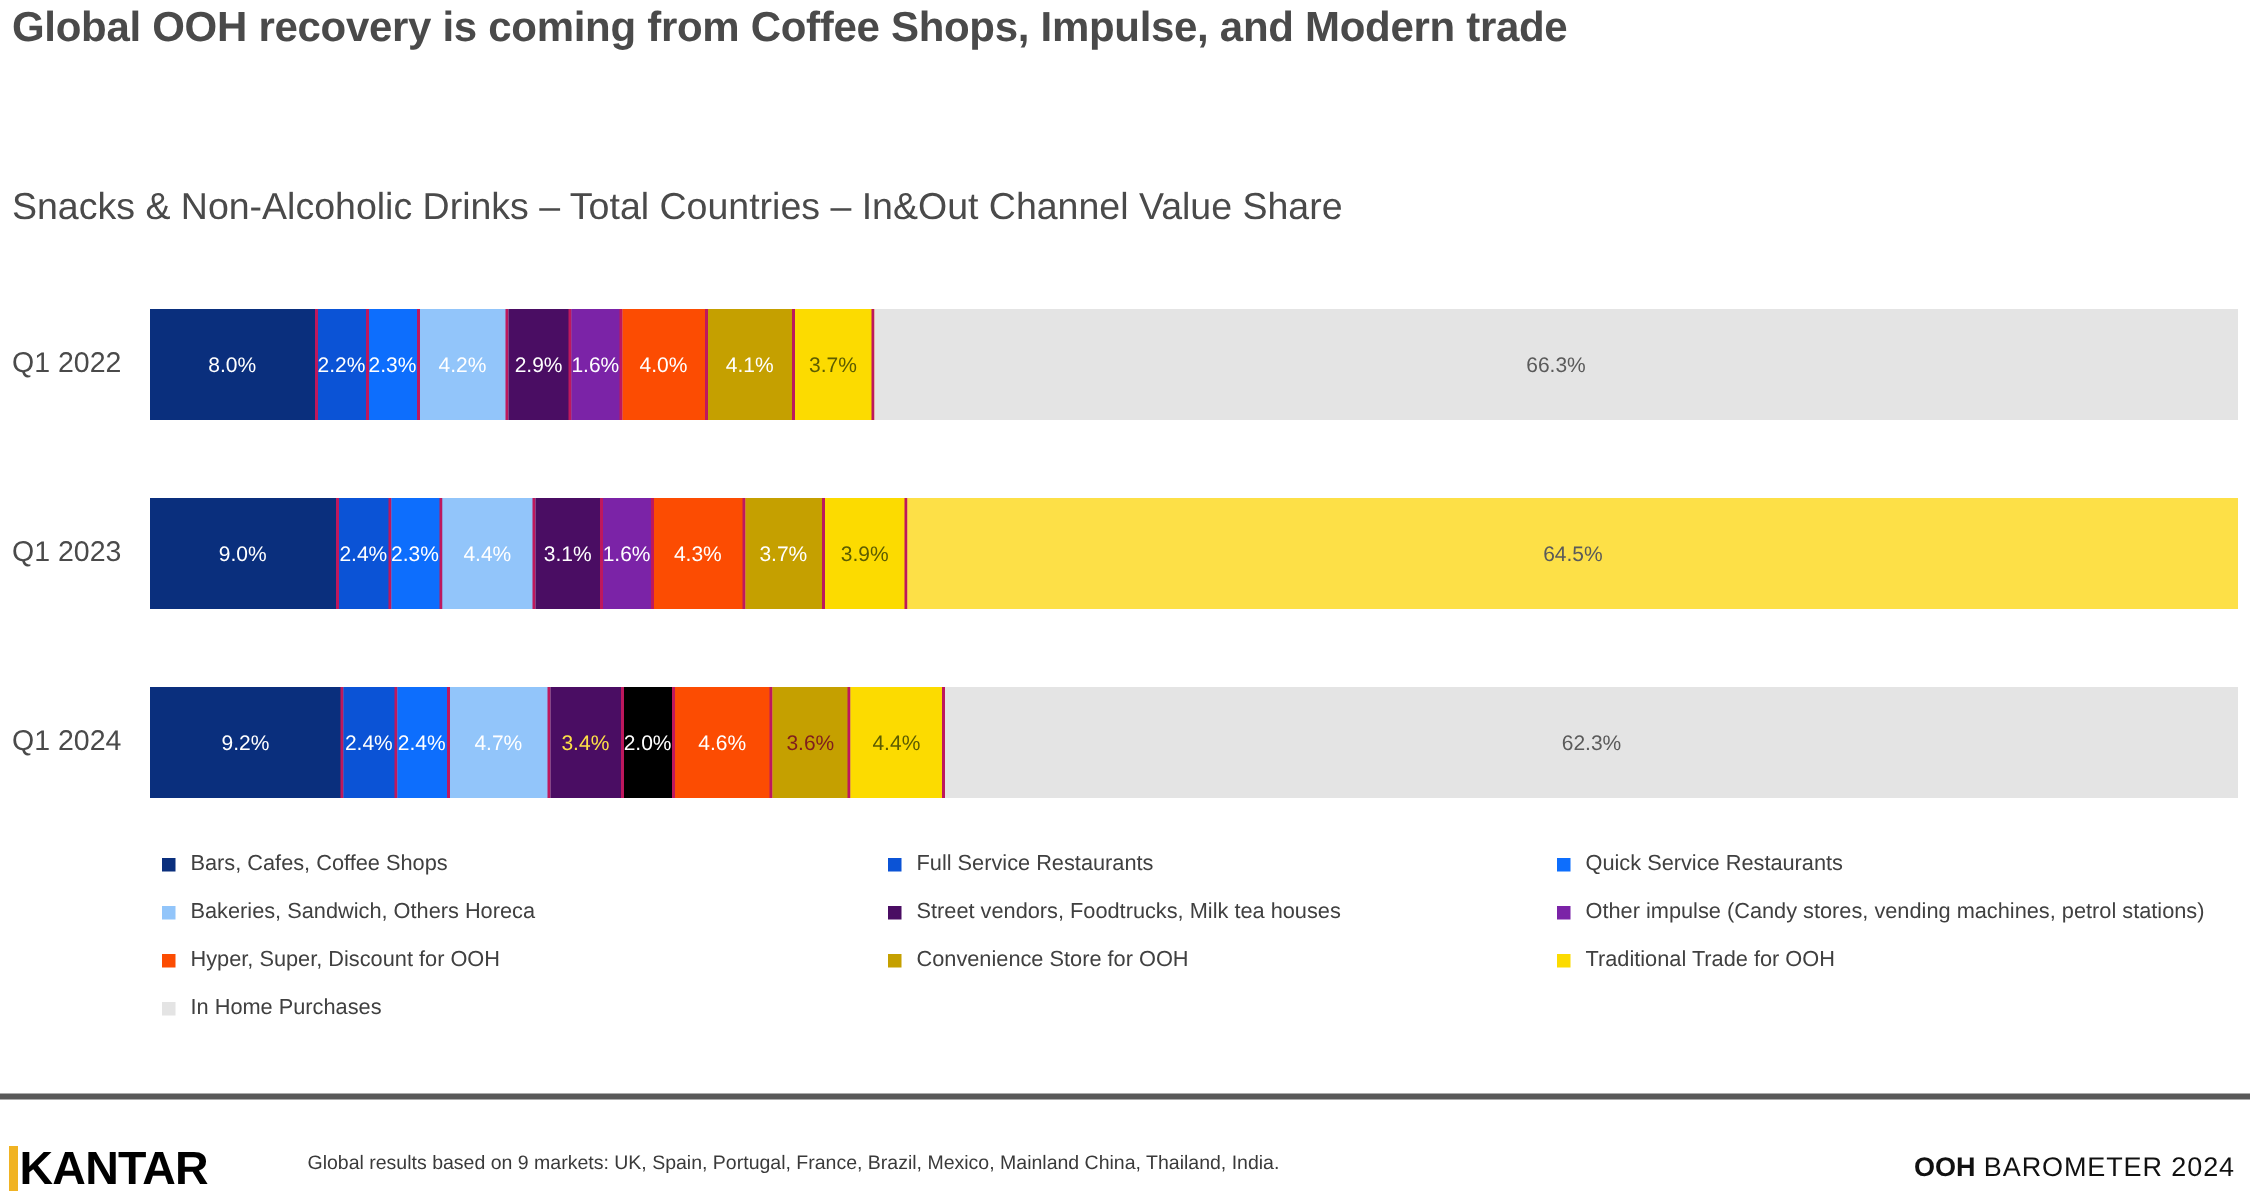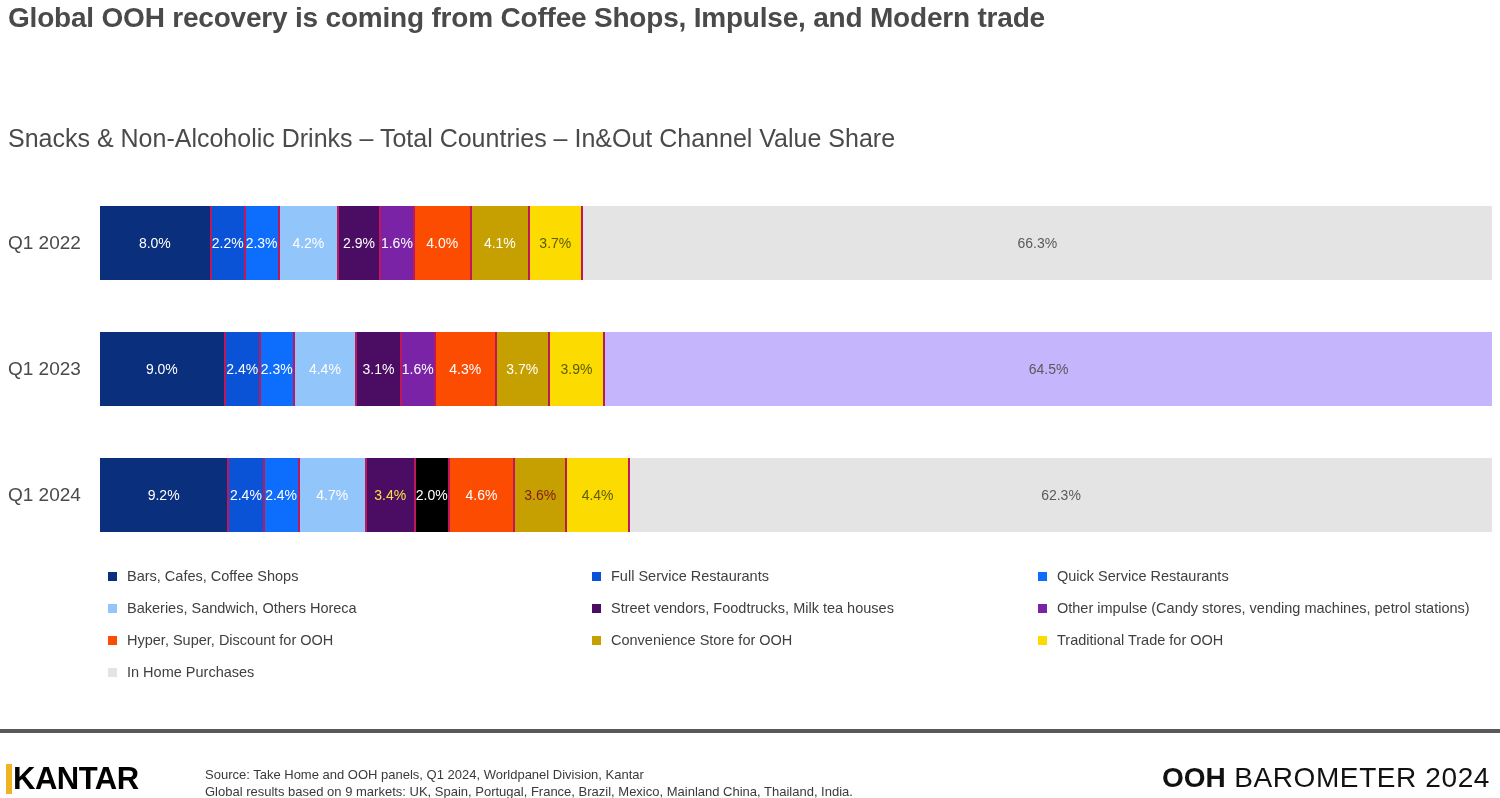--- a/index.html
+++ b/index.html
@@ -153,21 +153,21 @@
     left: 205px;
     top: 766px;
     font-size: 13px;
     color: #3a3a3a;
     line-height: 17px;
   }
   .ooh-barometer {
     position: absolute;
     right: 10px;
     top: 762px;
-    font-size: 28px;
+    font-size: 18px;
     color: #111111;
     letter-spacing: 0.6px;
     white-space: nowrap;
     line-height: 32px;
   }
   .ooh-bold { font-weight: bold; letter-spacing: 0px; }
   .ooh-light { font-weight: normal; }
 </style>
 </head>
 <body>
@@ -235,21 +235,21 @@
         </div>
         <div class="seg" title="Hyper, Super, Discount for OOH: 4.3%" style="flex: 4.3 0 0px; background: rgb(252, 76, 2);">
           <span class="seg-label" style="color: rgb(255, 255, 255);">4.3%</span>
         </div>
         <div class="seg" title="Convenience Store for OOH: 3.7%" style="flex: 3.7 0 0px; background: rgb(197, 160, 0);">
           <span class="seg-label" style="color: rgb(255, 255, 255);">3.7%</span>
         </div>
         <div class="seg" title="Traditional Trade for OOH: 3.9%" style="flex: 3.9 0 0px; background: rgb(252, 219, 0);">
           <span class="seg-label" style="color: rgb(92, 92, 0);">3.9%</span>
         </div>
-        <div class="seg" title="In Home Purchases: 64.5%" style="flex: 64.5 0 0px; background: #c4b5fd;">
+        <div class="seg" title="In Home Purchases: 64.5%" style="flex: 64.5 0 0px; background: #fde047;">
           <span class="seg-label" style="color: rgb(90, 90, 90);">64.5%</span>
         </div>
       </div>
     </div>
     <div class="bar-row" style="top: 270px;">
       <div class="row-label">Q1 2024</div>
       <div class="bar-track">
         <div class="seg" title="Bars, Cafes, Coffee Shops: 9.2%" style="flex: 9.2 0 0px; background: rgb(10, 47, 125);">
           <span class="seg-label" style="color: rgb(255, 255, 255);">9.2%</span>
         </div>
@@ -328,19 +328,18 @@
   </div>
 
 <div class="footer-rule"></div>
 
 <div class="kantar-logo">
   <span class="kantar-bar"></span>
   <span class="kantar-word">KANTAR</span>
 </div>
 
 <div class="source-block">
-  <div>Source: Take Home and OOH panels, Q1 2024, Worldpanel Division, Kantar</div>
   <div>Global results based on 9 markets: UK, Spain, Portugal, France, Brazil, Mexico, Mainland China, Thailand, India.</div>
 </div>
 
 <div class="ooh-barometer">
   <span class="ooh-bold">OOH</span><span class="ooh-light"> BAROMETER 2024</span>
 </div>
 
 </body></html>

